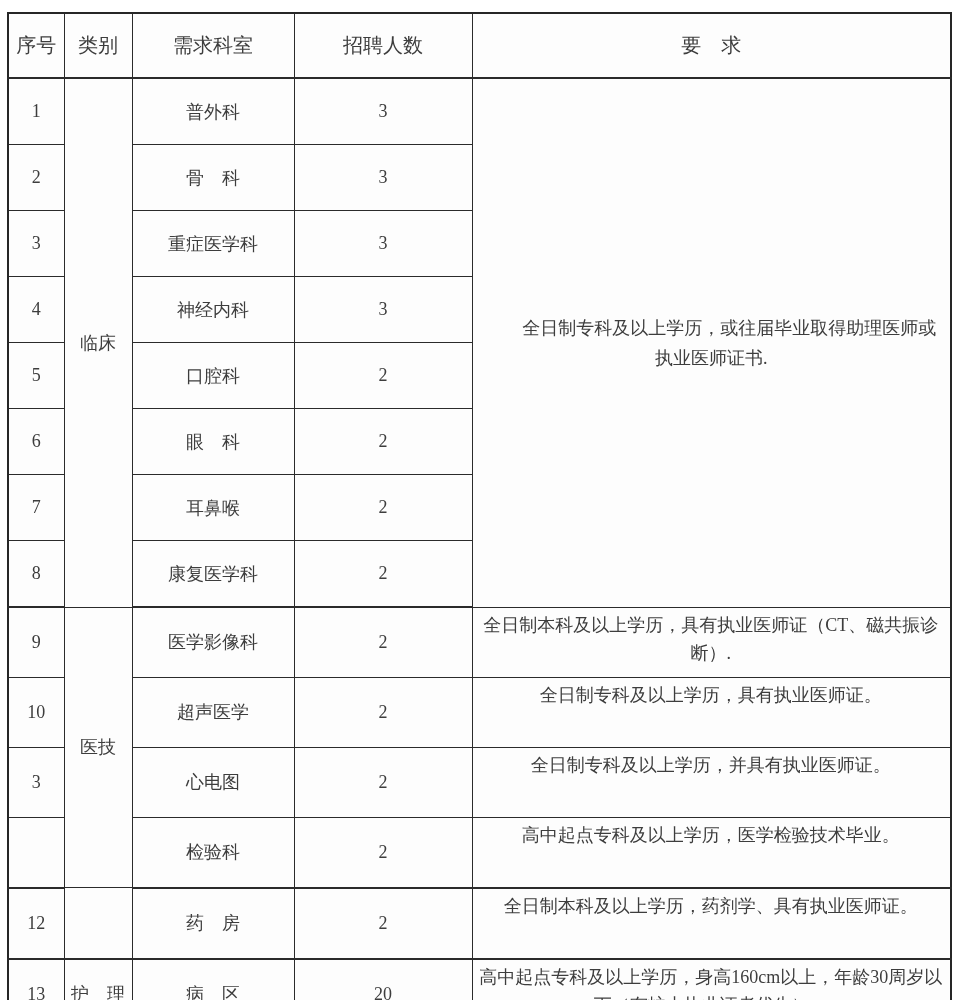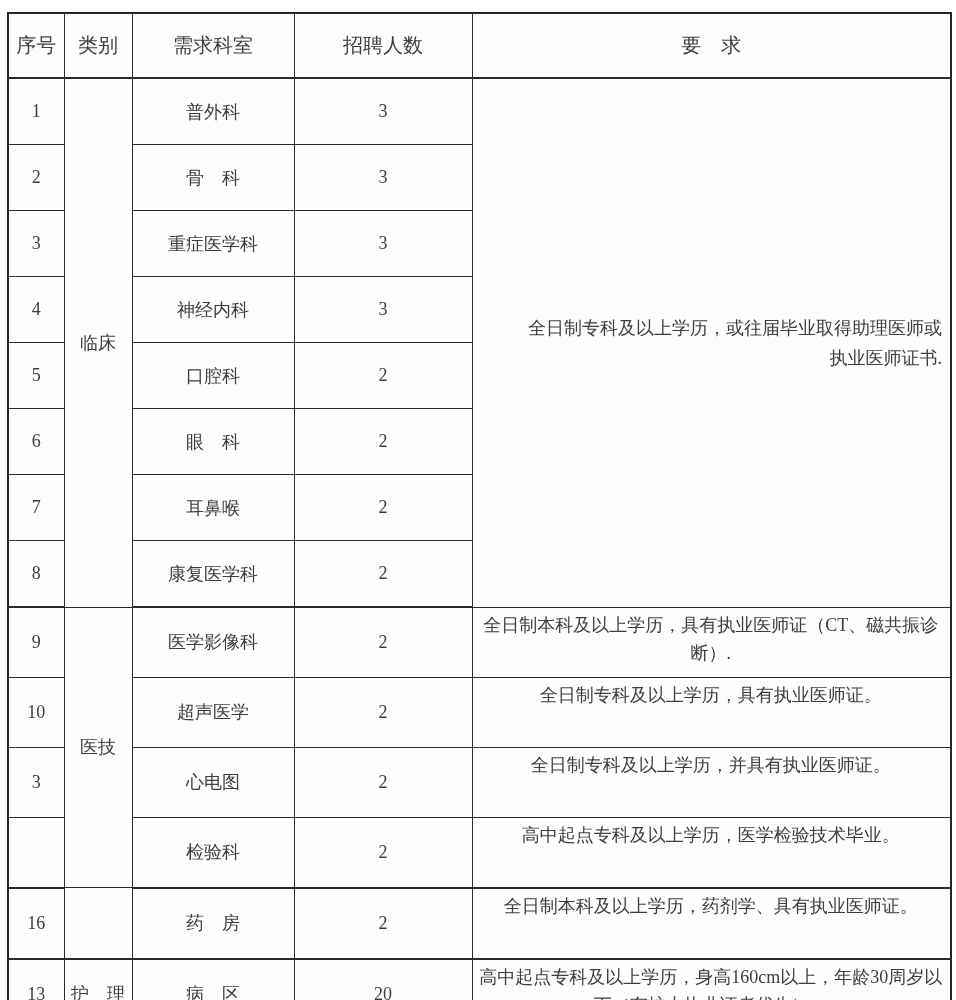--- a/index.html
+++ b/index.html
@@ -43,21 +43,21 @@
   td.req {
     font-size: 19px;
     line-height: 28px;
     text-align: center;
     vertical-align: top;
     padding: 3px 6px 3px 5px;
   }
   td.req-mid {
     font-size: 19px;
     line-height: 30px;
-    text-align: right;
+    text-align: center;
     vertical-align: middle;
     padding: 3px 8px;
   }
   td.req-mid .indent {
     text-indent: 2em;
   }
   tr.sep td {
     border-bottom-width: 2px;
   }
 </style>
@@ -146,21 +146,21 @@
       <td class="req">全日制专科及以上学历，并具有执业医师证。</td>
     </tr>
     <tr class="data sep">
       <td class="c"></td>
       <td class="c">检验科</td>
       <td class="c">2</td>
       <td class="req">高中起点专科及以上学历，医学检验技术毕业。</td>
     </tr>
 
     <tr class="data sep">
-      <td class="c">16</td>
+      <td class="c">12</td>
       <td class="c"></td>
       <td class="c">药　房</td>
       <td class="c">2</td>
       <td class="req">全日制本科及以上学历，药剂学、具有执业医师证。</td>
     </tr>
 
     <tr class="data">
       <td class="c">13</td>
       <td class="c">护　理</td>
       <td class="c">病　区</td>

